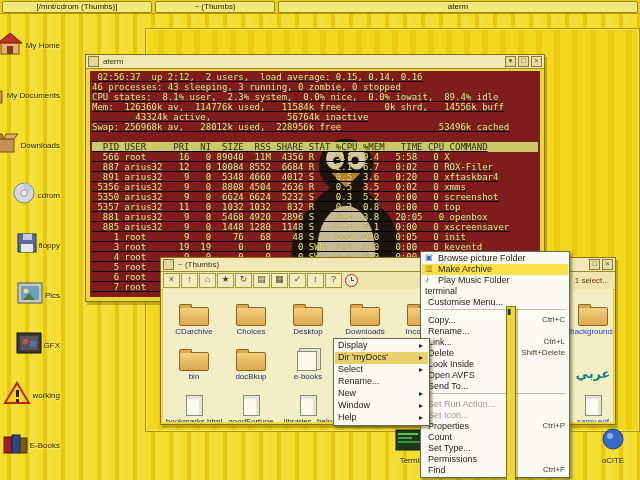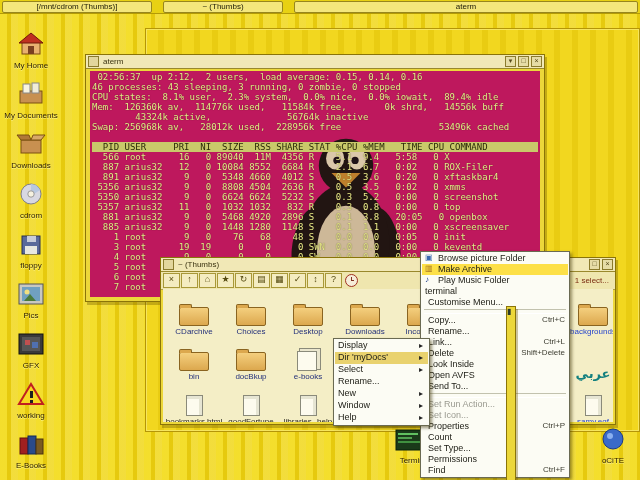--- a/index.html
+++ b/index.html
@@ -3,50 +3,50 @@
 <meta charset="utf-8">
 <style>
   html,body{margin:0;padding:0;background:#888;}
   .screen{position:relative;width:640px;height:480px;overflow:hidden;background:#eed211;
     font-family:"Liberation Sans",sans-serif;}
   .stripes{position:absolute;inset:0;
     background:repeating-linear-gradient(90deg, rgba(255,242,90,.38) 0 7px, rgba(198,168,0,.20) 7px 11px, rgba(255,250,170,.28) 11px 18px);}
 
   
   .taskbar{position:absolute;left:0;top:0;width:640px;height:14px;background:#e8d113;
-    border-bottom:1px solid #b39a06;display:flex;gap:11px;padding:1px 2px;z-index:30;box-sizing:border-box;}
+    border-bottom:1px solid #b39a06;display:flex;gap:3px;padding:1px 2px;z-index:30;box-sizing:border-box;}
   .taskbtn{height:10px;background:#f4e77c;border:1px solid #97861e;border-radius:2px;
     font-size:8px;line-height:9px;color:#23200a;text-align:center;padding:0 4px;
     overflow:hidden;white-space:nowrap;box-sizing:content-box;}
   .taskbtn.b0{width:140px}.taskbtn.b1{width:110px}.taskbtn.b2{flex:1}
 
   
   .dicons{position:absolute;left:2px;top:20px;width:58px;display:flex;flex-direction:column;z-index:2;}
-  .dicon{height:50px;display:flex;flex-direction:column;align-items:center;justify-content:flex-end;gap:1px;}
+  .dicon{height:50px;display:flex;flex-direction:row;align-items:center;justify-content:flex-end;gap:1px;}
   .dlbl{font-size:8px;line-height:9px;color:#2a1c00;text-shadow:0 1px 0 rgba(255,255,200,.55);white-space:nowrap;}
   .corner{position:absolute;display:flex;flex-direction:column;align-items:center;gap:1px;z-index:2;}
   .corner-term{left:386px;top:429px;width:58px;}
   .corner-ocite{left:590px;top:427px;width:46px;}
 
   
   .bgwin{position:absolute;left:145px;top:28px;width:493px;height:402px;z-index:1;
     border:1px solid #b49508;box-shadow:inset 0 0 0 1px #f6e55e;
     background:repeating-linear-gradient(90deg,#f2d71f 0 12px,#e9cc12 12px 18px);}
 
   
   .wtb{height:13px;background:#f1e8b6;border-bottom:1px solid #99882c;display:flex;align-items:center;gap:2px;padding:0 2px;}
   .wmenu{width:9px;height:9px;background:#e2d69c;border:1px solid #8a7a2c;}
   .wtitle{flex:1;font-size:8px;line-height:9px;color:#3a3210;padding-left:2px;white-space:nowrap;overflow:hidden;}
   .wbtn{width:9px;height:9px;background:#e6dca6;border:1px solid #8a7a2c;font-size:7px;line-height:8px;text-align:center;color:#55481a;}
   .wb-shade::before{content:"▾"} .wb-max::before{content:"□"} .wb-close::before{content:"×"}
 
   
   .term{position:absolute;left:85px;top:54px;width:460px;height:248px;z-index:3;box-sizing:border-box;
     background:#ecd73a;border:1px solid #8a7408;box-shadow:2px 3px 0 rgba(110,85,0,.35);}
-  .term-body{position:absolute;left:4px;top:16px;right:4px;bottom:4px;background:#be185d;overflow:hidden;}
+  .term-body{position:absolute;left:4px;top:16px;right:4px;bottom:4px;background:#7f1d1d;overflow:hidden;text-decoration:underline;}
   .tux{position:absolute;left:198px;top:62px;z-index:1;opacity:.92;}
   .tlines{position:relative;z-index:2;padding:1px 2px;}
   .term-line{margin:0;font-family:"DejaVu Sans Mono",monospace;font-size:9px;line-height:10px;
     color:#e9e98a;white-space:pre;text-shadow:0 0 1px rgba(40,40,10,.8);}
   .term-hdr{background:#c9c96a;color:#2a2a08;text-shadow:none;}
 
   
   .filer{position:absolute;left:160px;top:257px;width:456px;height:168px;z-index:4;box-sizing:border-box;
     background:#ecd73a;border:1px solid #8a7408;box-shadow:2px 3px 0 rgba(110,85,0,.35);}
   .ftools{height:17px;background:#efe6ae;border-bottom:1px solid #b0a040;display:flex;align-items:center;gap:1px;padding:0 2px;}

